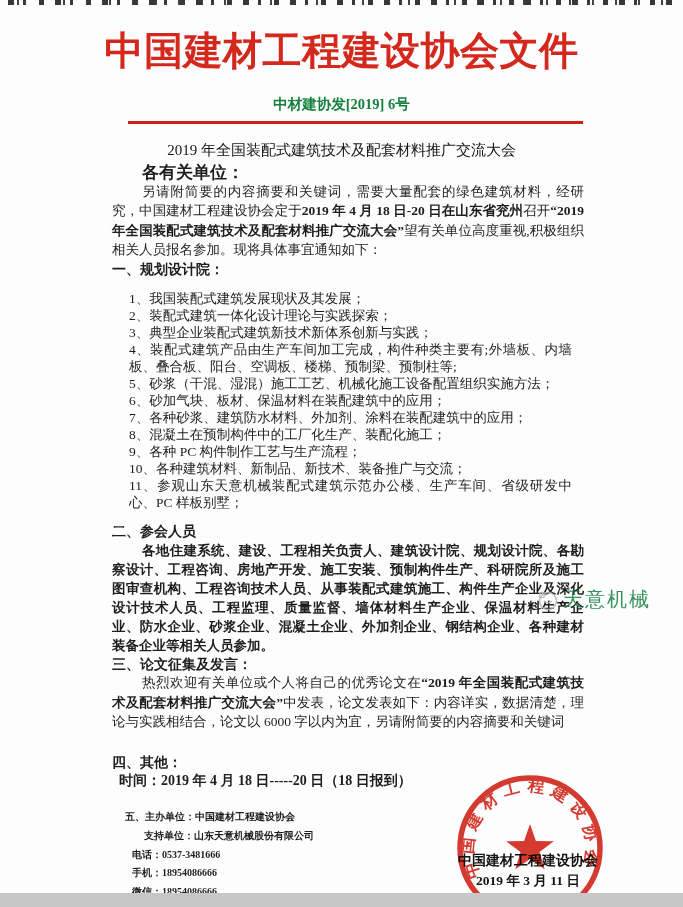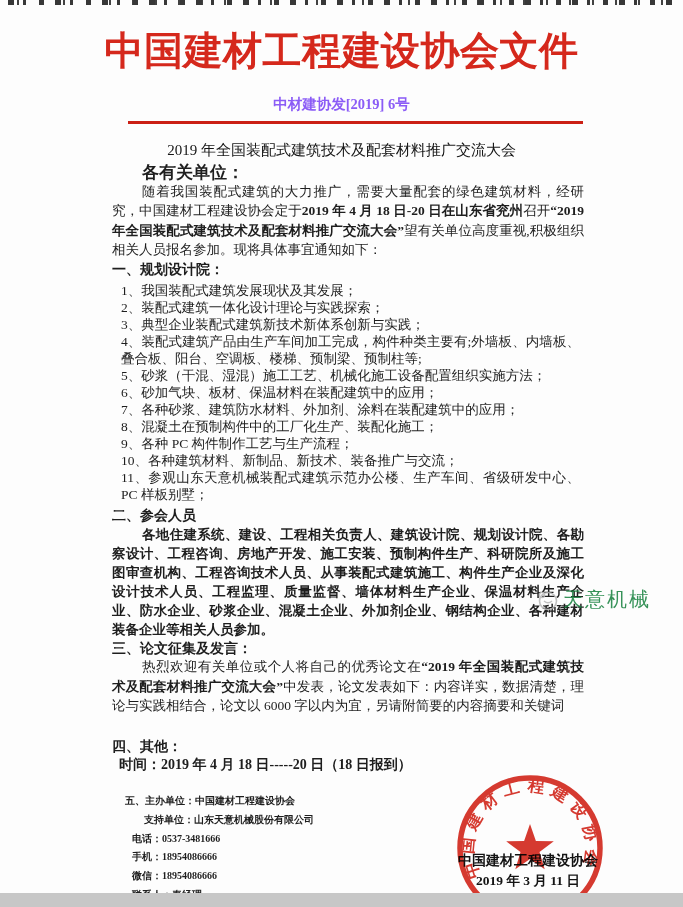--- a/index.html
+++ b/index.html
@@ -21,39 +21,39 @@
   }
   .org-title {
     position: absolute; top: 24px; left: 0; width: 100%;
     text-align: center;
     font-size: 39px; font-weight: 900; letter-spacing: 0.5px;
     color: #d5281c;
     font-family: "Liberation Serif", serif;
   }
   .doc-number {
     position: absolute; top: 95px; left: 0; width: 100%;
-    text-align: center; font-size: 14.5px; font-weight: bold; color: #8b5cf6;
+    text-align: center; font-size: 14.5px; font-weight: bold; color: #15803d;
   }
   .red-rule {
     position: absolute; top: 121px; left: 128px; width: 455px; height: 3px;
     background: #cb2015;
   }
   .doc-title {
     position: absolute; top: 141px; left: 0; width: 100%;
     text-align: center; font-size: 15px; font-weight: normal; color: #151515;
   }
   .body-block {
     position: absolute; top: 164px; left: 112px; width: 472px;
     font-size: 13.5px; line-height: 19.5px; text-align: justify;
     color: #1e1e1e;
   }
   .salutation { font-weight: bold; margin-left: 30px; line-height: 17.5px; font-size: 17px; }
   .para { margin: 0; text-indent: 30px; }
   .sec-heading { font-weight: bold; line-height: 17.5px; font-size: 14px; margin-top: 1px; }
-  .list { margin: 4px; }
+  .list { margin: 12px; }
   .list-item { margin-left: 5px; line-height: 17px; }
   .bold-seg { font-weight: bold; }
   .participants { font-weight: bold; line-height: 19px; margin: 0; text-indent: 30px; }
   .sec4 { margin-top: 22px; }
   .time-line { font-weight: bold; margin-left: 7px; line-height: 19px; font-size: 14px; }
   .sec5 { margin-top: 18px; font-size: 10px; }
   .sec5 div { font-weight: bold; line-height: 18.8px; }
   .host-line { margin-left: 13px; }
   .support-line { margin-left: 32px; }
   .contact-line { margin-left: 20px; }
@@ -92,21 +92,21 @@
   <div class="doc-number">中材建协发[2019] 6号</div>
 
   <div class="red-rule"></div>
 
   <div class="doc-title">2019 年全国装配式建筑技术及配套材料推广交流大会</div>
 
   <div class="body-block">
 
     <div class="salutation">各有关单位：</div>
 
-    <p class="para"><span>随着我国装配式建筑的大力推广，需要大量配套的绿色建筑材料，经研究，中国建材工程建设协会定于</span><span class="bold-seg">2019 年 4 月 18 日-20 日在山东省兖州</span><span>召开</span><span class="bold-seg">“2019 年全国装配式建筑技术及配套材料推广交流大会”</span><span>望有关单位高度重视,积极组织相关人员报名参加。现将具体事宜通知如下：</span></p>
+    <p class="para"><span>另请附简要的内容摘要和关键词，需要大量配套的绿色建筑材料，经研究，中国建材工程建设协会定于</span><span class="bold-seg">2019 年 4 月 18 日-20 日在山东省兖州</span><span>召开</span><span class="bold-seg">“2019 年全国装配式建筑技术及配套材料推广交流大会”</span><span>望有关单位高度重视,积极组织相关人员报名参加。现将具体事宜通知如下：</span></p>
 
     <div class="sec-heading">一、规划设计院：</div>
 
     <div class="list">
       <div class="list-item">1、我国装配式建筑发展现状及其发展；</div>
       <div class="list-item">2、装配式建筑一体化设计理论与实践探索；</div>
       <div class="list-item">3、典型企业装配式建筑新技术新体系创新与实践；</div>
       <div class="list-item">4、装配式建筑产品由生产车间加工完成，构件种类主要有;外墙板、内墙板、叠合板、阳台、空调板、楼梯、预制梁、预制柱等;</div>
       <div class="list-item">5、砂浆（干混、湿混）施工工艺、机械化施工设备配置组织实施方法；</div>
       <div class="list-item">6、砂加气块、板材、保温材料在装配建筑中的应用；</div>

